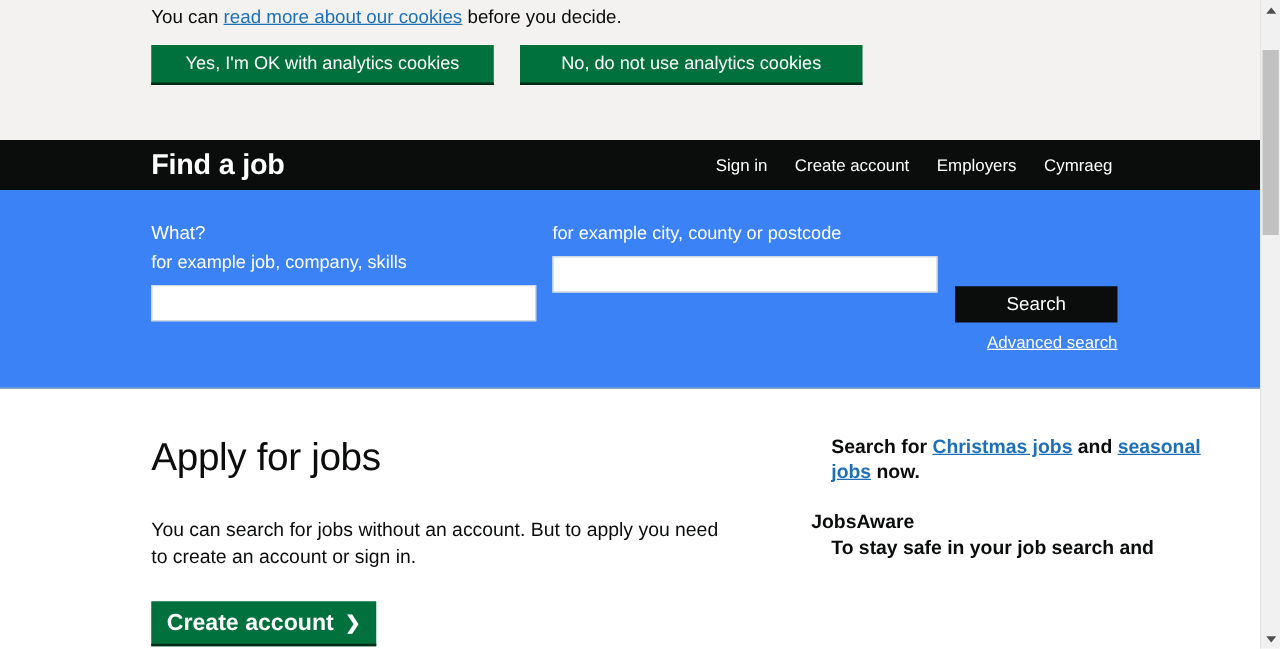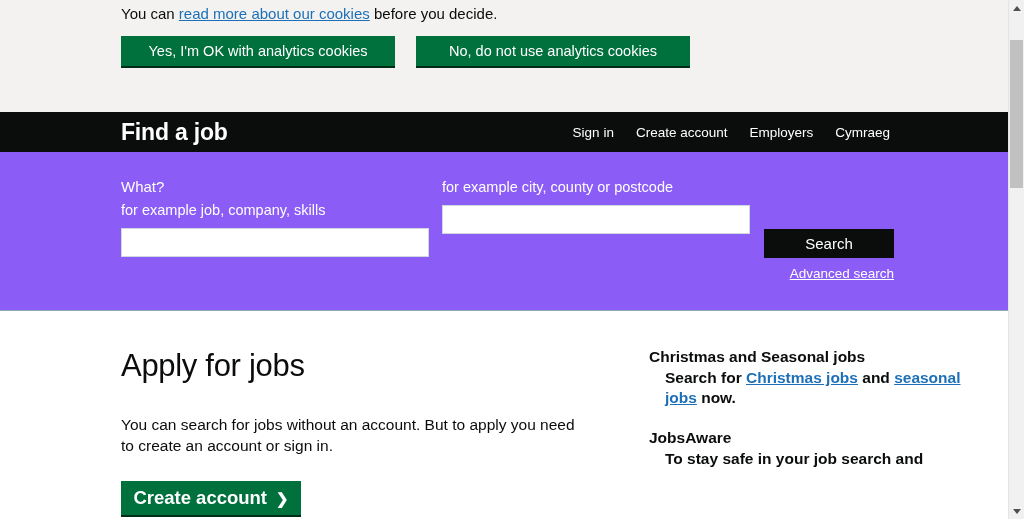--- a/index.html
+++ b/index.html
@@ -101,21 +101,21 @@
   .header-nav a {
     color: #ffffff;
     font-size: 13.5px;
     text-decoration: none;
     cursor: pointer;
     white-space: nowrap;
   }
 
   
   .search-band {
-    background: #8b5cf6;
+    background: #3b82f6;
     height: 159px;
     position: relative;
     border-bottom: 1px solid #8fa7bb;
   }
   .search-inner {
     padding-left: 121px;
     padding-top: 26px;
     display: flex;
     align-items: flex-start;
   }
@@ -321,21 +321,20 @@
         <p class="body-text">You can search for jobs without an account. But to apply you need to create an account or sign in.</p>
         <button class="btn-create">
           <span>Create account</span>
           <span class="chev">❯</span>
         </button>
       </div>
 
       <div class="col-right">
 
         <div>
-          <div class="update-title">Christmas and Seasonal jobs</div>
           <p class="update-body"><span>Search for </span><a class="inline-link">Christmas jobs</a><span> and </span><a class="inline-link">seasonal jobs</a><span> now.</span></p>
         </div>
 
         <div>
           <div class="update-title">JobsAware</div>
           <p class="update-body">To stay safe in your job search and</p>
         </div>
       </div>
 
     </div>

